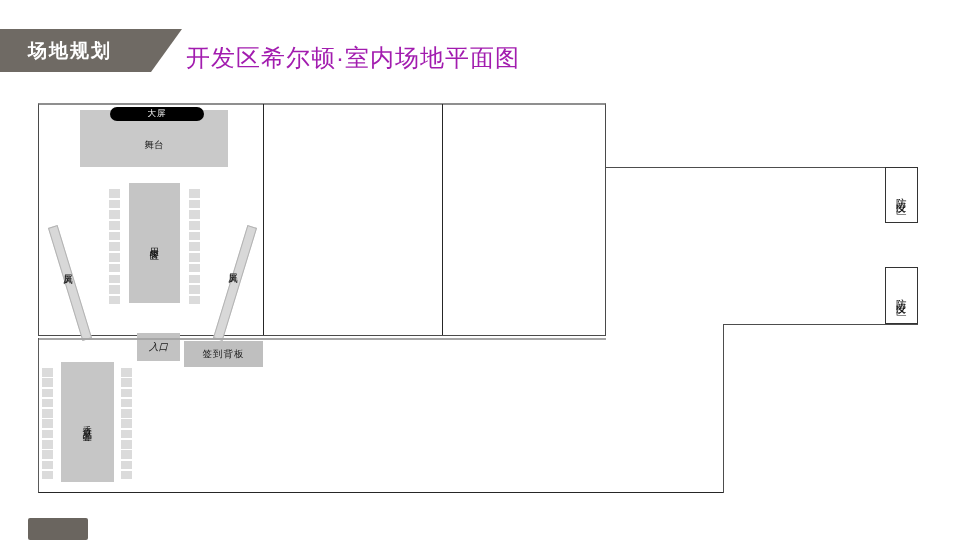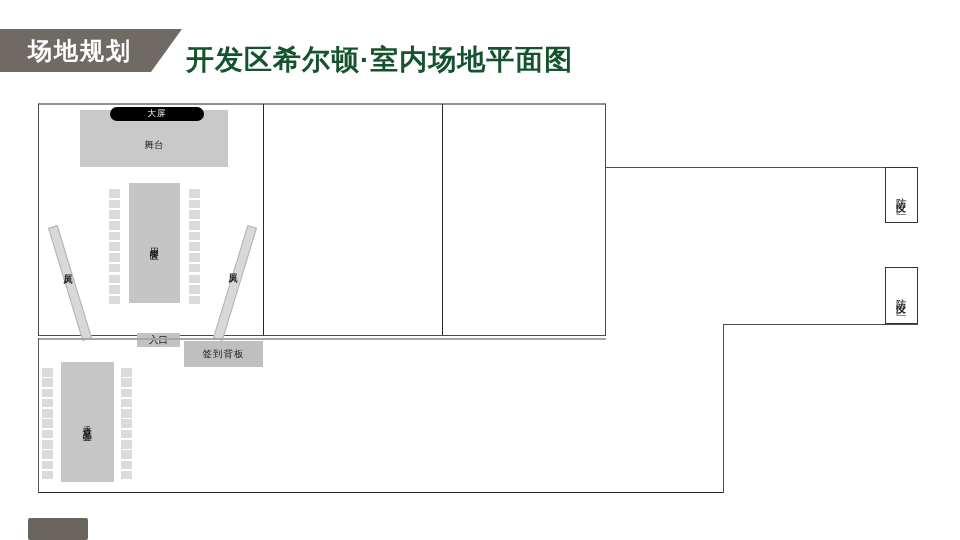--- a/index.html
+++ b/index.html
@@ -8,26 +8,26 @@
     font-family:"Liberation Sans","DejaVu Sans",sans-serif;color:#1a1a1a;
   }
   
   .badge{
     position:absolute;left:0;top:29px;width:182px;height:43px;
     background:#6F6A64;
     clip-path:polygon(0 0,182px 0,151px 43px,0 43px);
     display:flex;align-items:center;
   }
   .badge span{
-    color:#ffffff;font-size:24px;font-weight:bold;letter-spacing:2px;
+    color:#ffffff;font-size:19px;font-weight:bold;letter-spacing:2px;
     padding-left:28px;line-height:1;
   }
   .slide-title{
     position:absolute;left:186px;top:46px;
-    font-size:28px;font-weight:bold;letter-spacing:1px;line-height:1;color:#14532d;
+    font-size:24px;font-weight:normal;letter-spacing:1px;line-height:1;color:#a21caf;
   }
   
   .hline{position:absolute;border-top:1.5px solid #4d4d4d;height:0;}
   .vline{position:absolute;border-left:1.5px solid #4d4d4d;width:0;}
   
   .main-hall{
     position:absolute;left:38px;top:103px;width:568px;height:233px;
     box-sizing:border-box;background:#ffffff;
     border:1.5px solid #4a4a4a;border-top:2px solid #8f8f8f;
   }
@@ -56,22 +56,22 @@
   .chair{width:11px;height:8.5px;background:#DBDBDB;}
   .screen-bar{
     position:absolute;width:8px;height:116px;background:#D8D8D8;border:0.8px solid #b3b3b3;
   }
   .screen-bar.left{left:65px;top:224px;transform:rotate(-17deg);}
   .screen-bar.right{left:230px;top:224px;transform:rotate(17deg);}
   .screen-lbl{position:absolute;writing-mode:vertical-rl;text-orientation:upright;font-size:9.5px;letter-spacing:1px;}
   .screen-lbl.left{left:61px;top:267px;}
   .screen-lbl.right{left:226px;top:266px;}
   .entrance{
-    position:absolute;left:137px;top:333px;width:43px;height:14px;background:#C2C2C2;
-    display:flex;align-items:center;justify-content:center;font-size:9.5px;
+    position:absolute;left:137px;top:333px;width:43px;height:28px;background:#C2C2C2;
+    display:flex;align-items:center;justify-content:center;font-size:9.5px;font-style:italic;
   }
   .signin{
     position:absolute;left:184px;top:341px;width:79px;height:26px;background:#BFBFBF;
     display:flex;align-items:center;justify-content:center;font-size:9.5px;letter-spacing:1px;
   }
   
   .corridor-top{left:606px;top:167px;width:280px;}
   .wing-bottom{left:723px;top:324px;width:195px;}
   .wing-right-wall{left:723px;top:324px;height:169px;}
   .quarantine{

